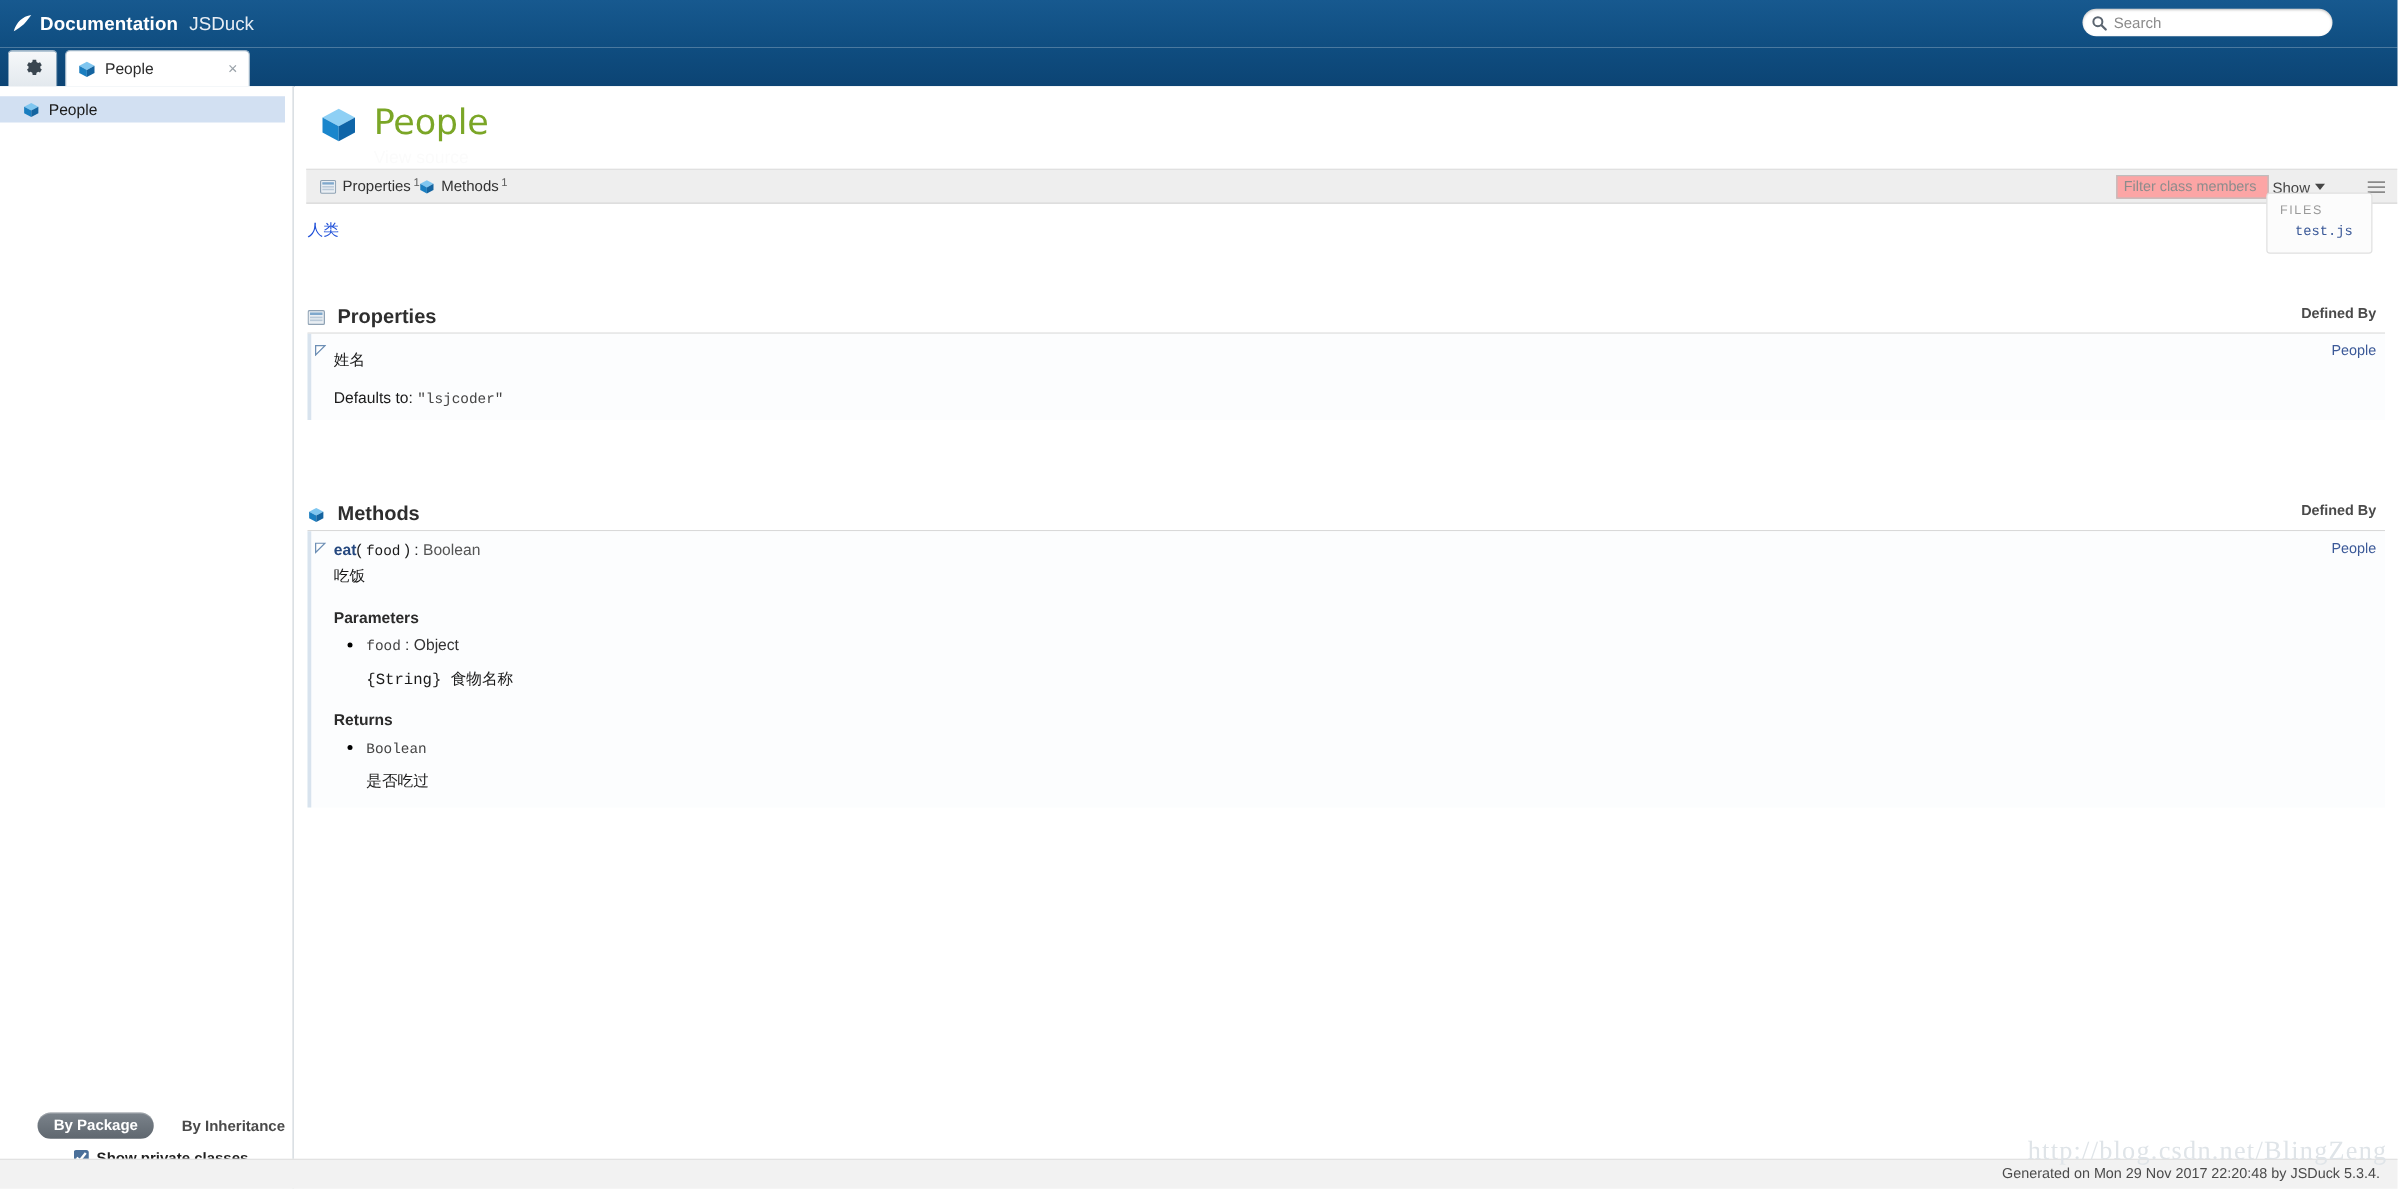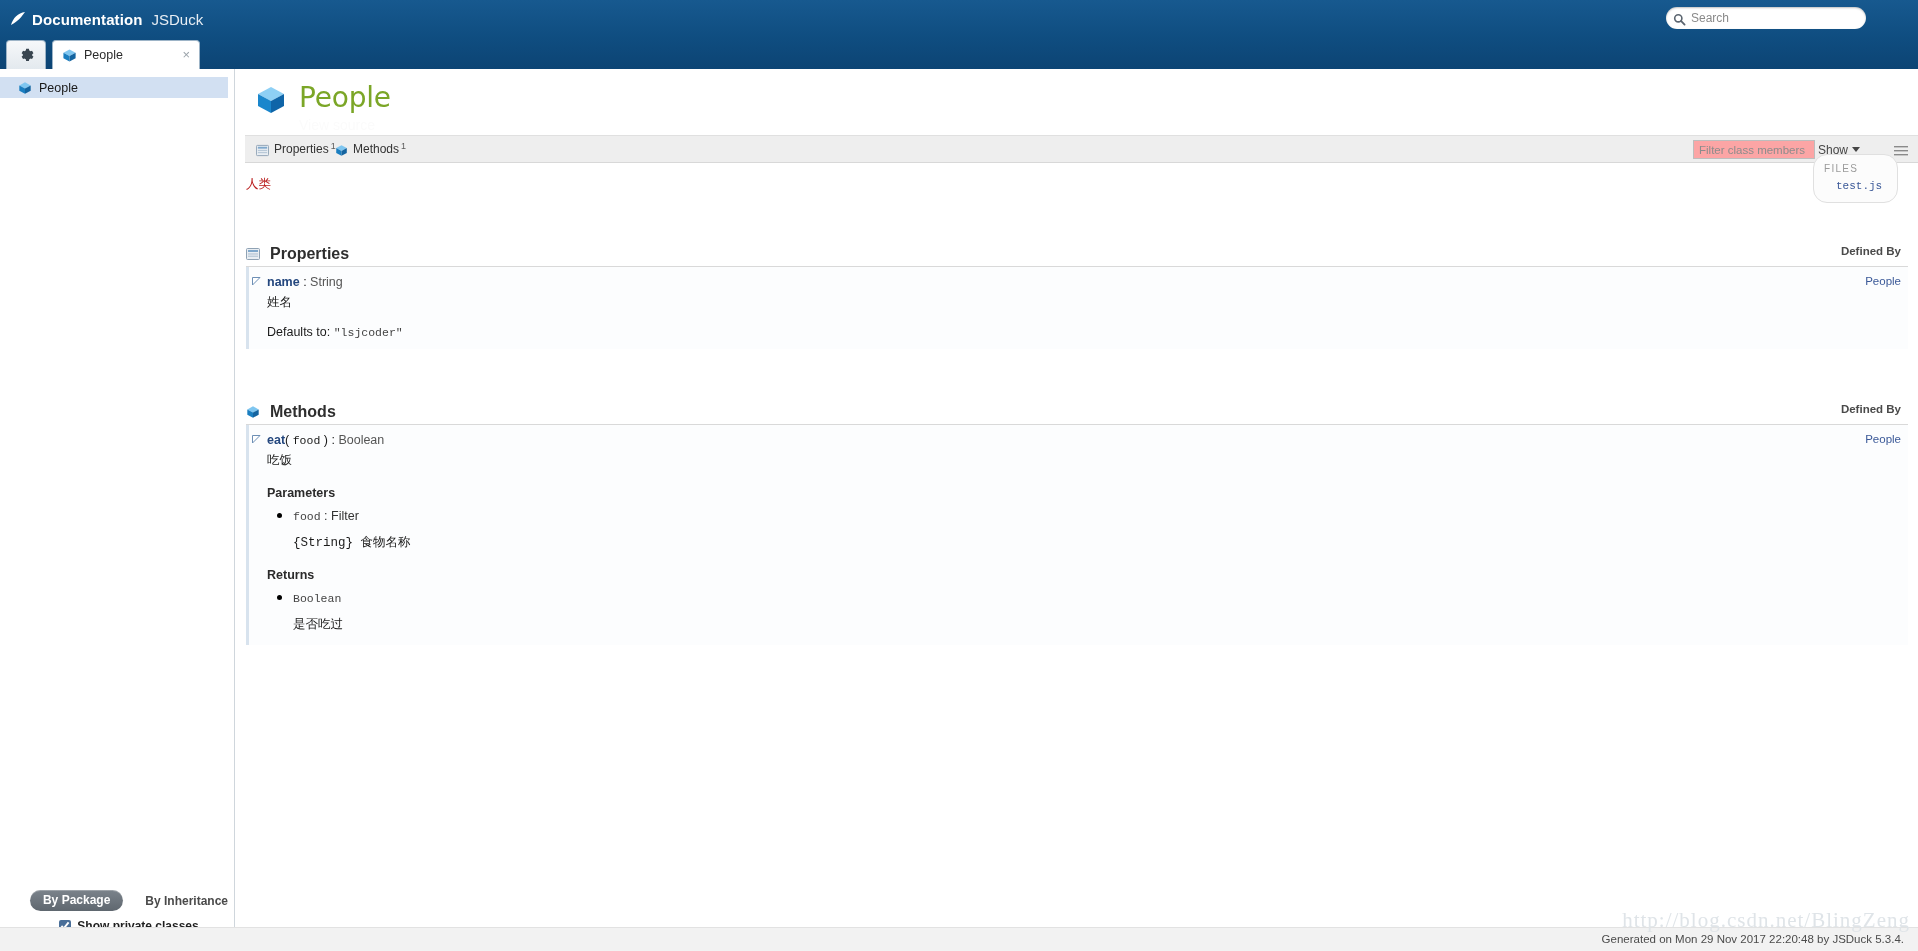--- a/index.html
+++ b/index.html
@@ -216,31 +216,31 @@
     vertical-align: 2px;
   }
   #expand-all {
     position: absolute; right: 10px; top: 7px;
     cursor: pointer;
   }
 
   
   #class-doc {
     position: absolute; left: 10px; top: 107px;
-    font-size: 12.5px; color: #b91c1c;
+    font-size: 12.5px; color: #1d4ed8;
     font-family: Liberation Serif, serif;
     text-align: right;
   }
 
   
   #files-box {
     position: absolute; right: 20px; top: 85px;
     width: 85px;
     border: 1px solid #e0e0e0;
-    border-radius: 14px;
+    border-radius: 3px;
     background: #fcfcfc;
     padding: 8px 10px 10px 10px;
   }
   #files-title {
     font-size: 10px; color: #9a9a9a;
     letter-spacing: 1.3px;
     font-weight: normal;
   }
   #files-link {
     margin-top: 6px; margin-left: 12px;
@@ -491,23 +491,20 @@
     </div>
 
     <div class="member">
       <span class="member-collapse">
         <svg width="9" height="9" viewBox="0 0 9 9">
           <polygon points="0.5,0.5 8,0.5 0.5,8" fill="#ffffff" stroke="#6d8fb5" stroke-width="1"></polygon>
         </svg>
       </span>
       <span class="member-owner">People</span>
 
-      <div class="member-signature">
-        <span class="member-name">name</span><span> : </span><span class="type-ret">String</span>
-      </div>
 
       <div class="member-desc">姓名</div>
 
       <div class="member-defaults">
         <span>Defaults to: </span><span class="mono">"lsjcoder"</span>
       </div>
     </div>
   </div>
 
   <div class="section" id="sec-methods" style="top:330px;">
@@ -533,21 +530,21 @@
 
       <div class="member-signature">
         <span class="member-name">eat</span><span>( </span><span class="mono">food</span><span> )</span><span> : </span><span class="type-ret">Boolean</span>
       </div>
 
       <div class="member-desc">吃饭</div>
 
       <div class="sub-title">Parameters</div>
       <ul class="param-list">
         <li>
-          <span class="param-name">food</span><span class="param-type"> : </span><span class="param-type">Filter</span>
+          <span class="param-name">food</span><span class="param-type"> : </span><span class="param-type">Object</span>
           <div class="param-desc">{String} 食物名称</div>
         </li>
       </ul>
 
       <div class="sub-title">Returns</div>
       <ul class="param-list">
         <li>
           <span class="param-name">Boolean</span>
           <div class="param-desc">是否吃过</div>
         </li>

